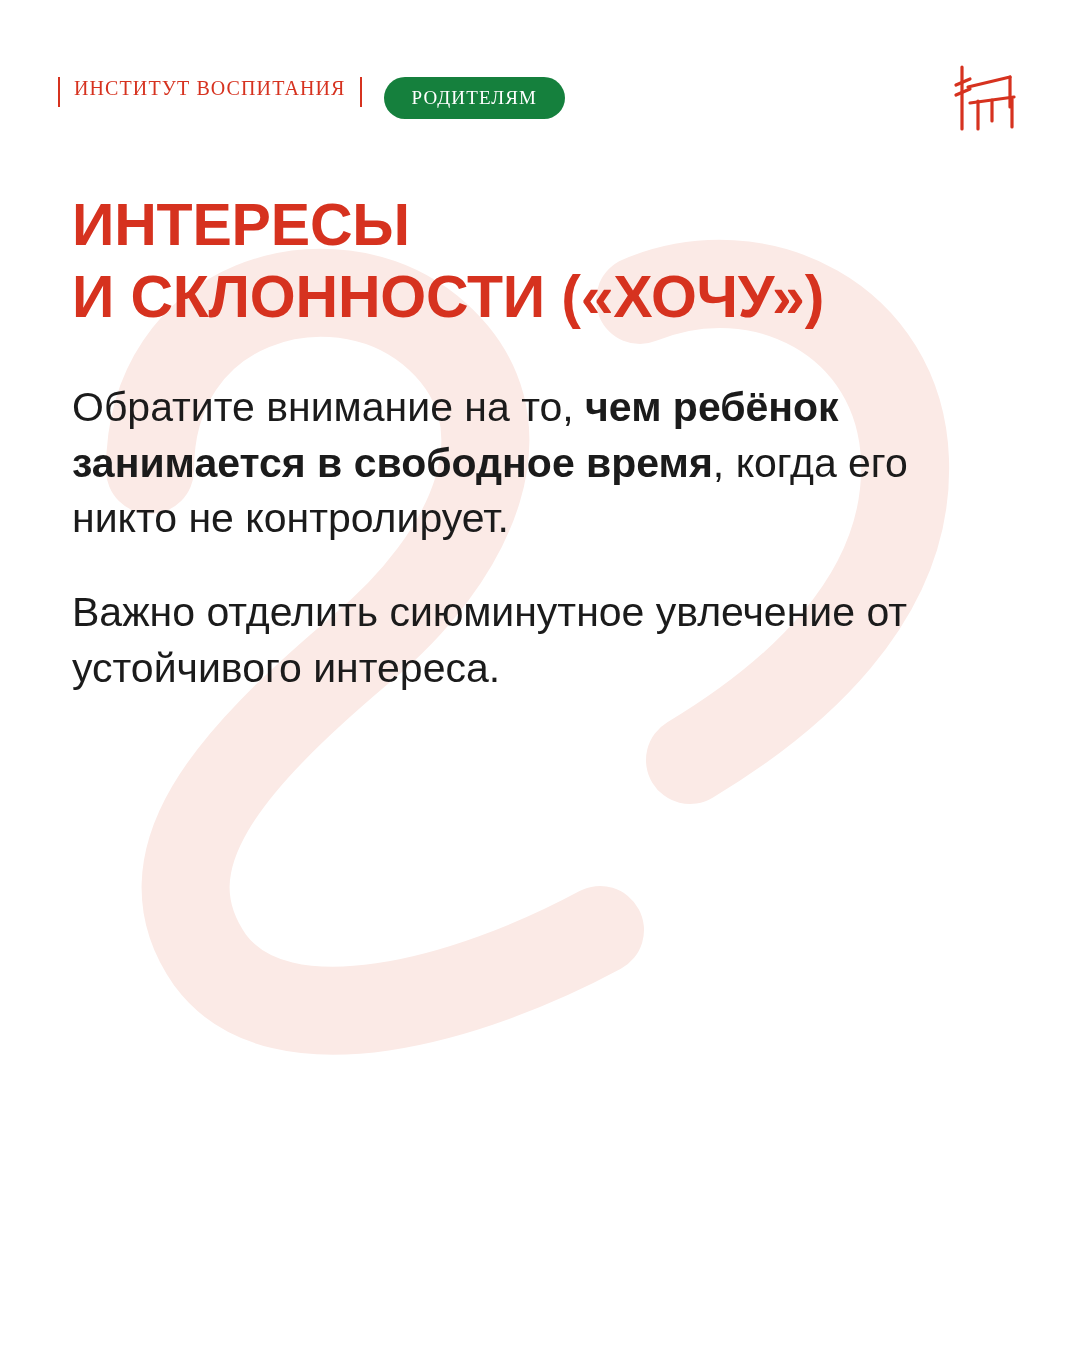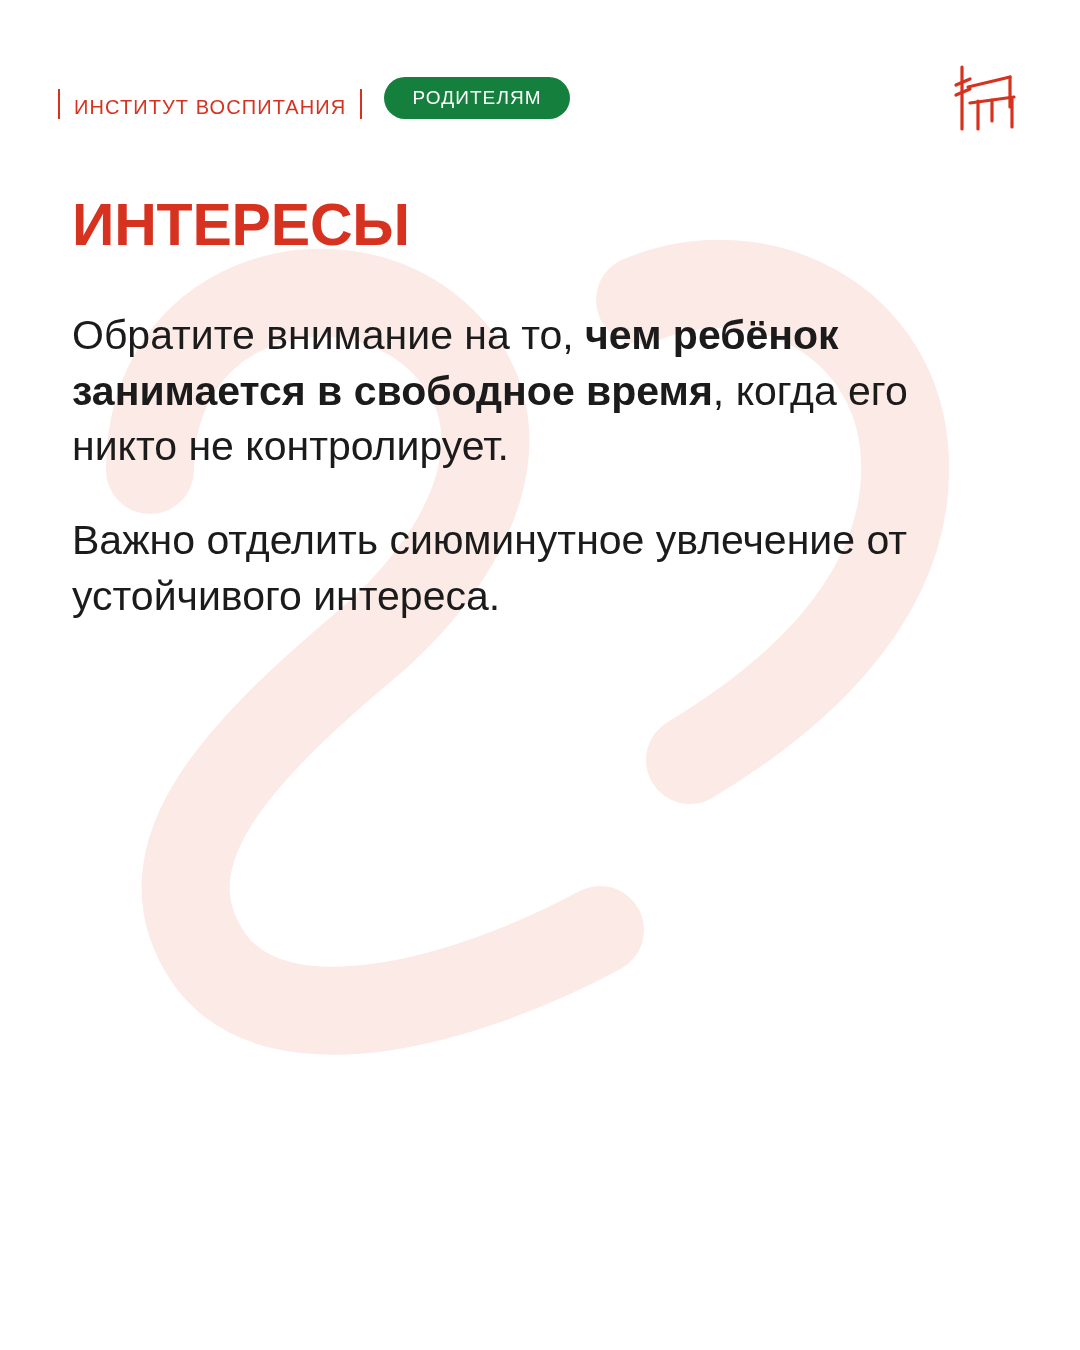--- a/index.html
+++ b/index.html
@@ -34,21 +34,22 @@
     left: 58px;
     right: 58px;
     height: 52px;
     display: flex;
     align-items: center;
     z-index: 2;
   }
 
   .brand-group {
     display: flex;
-    align-items: flex-end;
+    align-items: flex-start;
+    font-family: Liberation Serif, serif;
   }
 
   .brand-bar {
     width: 2px;
     height: 30px;
     background: #d6321f;
     margin-right: 14px;
   }
 
   .brand-name {
@@ -150,20 +151,21 @@
       <path d="M30 38 L30 66"></path>
       <path d="M64 36 L64 64"></path>
       <path d="M44 37 L44 58"></path>
     </g>
   </svg>
 </div>
 
 <div class="content">
   <h1 class="title">
     <span class="line">ИНТЕРЕСЫ</span>
+    <span class="line">И СКЛОННОСТИ («ХОЧУ»)</span>
   </h1>
 
   <p class="para">
     <span>Обратите внимание на то, </span><b>чем ребёнок занимается в свободное время</b><span>, когда его никто не контролирует.</span>
   </p>
 
   <p class="para">Важно отделить сиюминутное увлечение от устойчивого интереса.</p>
 </div>
 
 </body></html>

